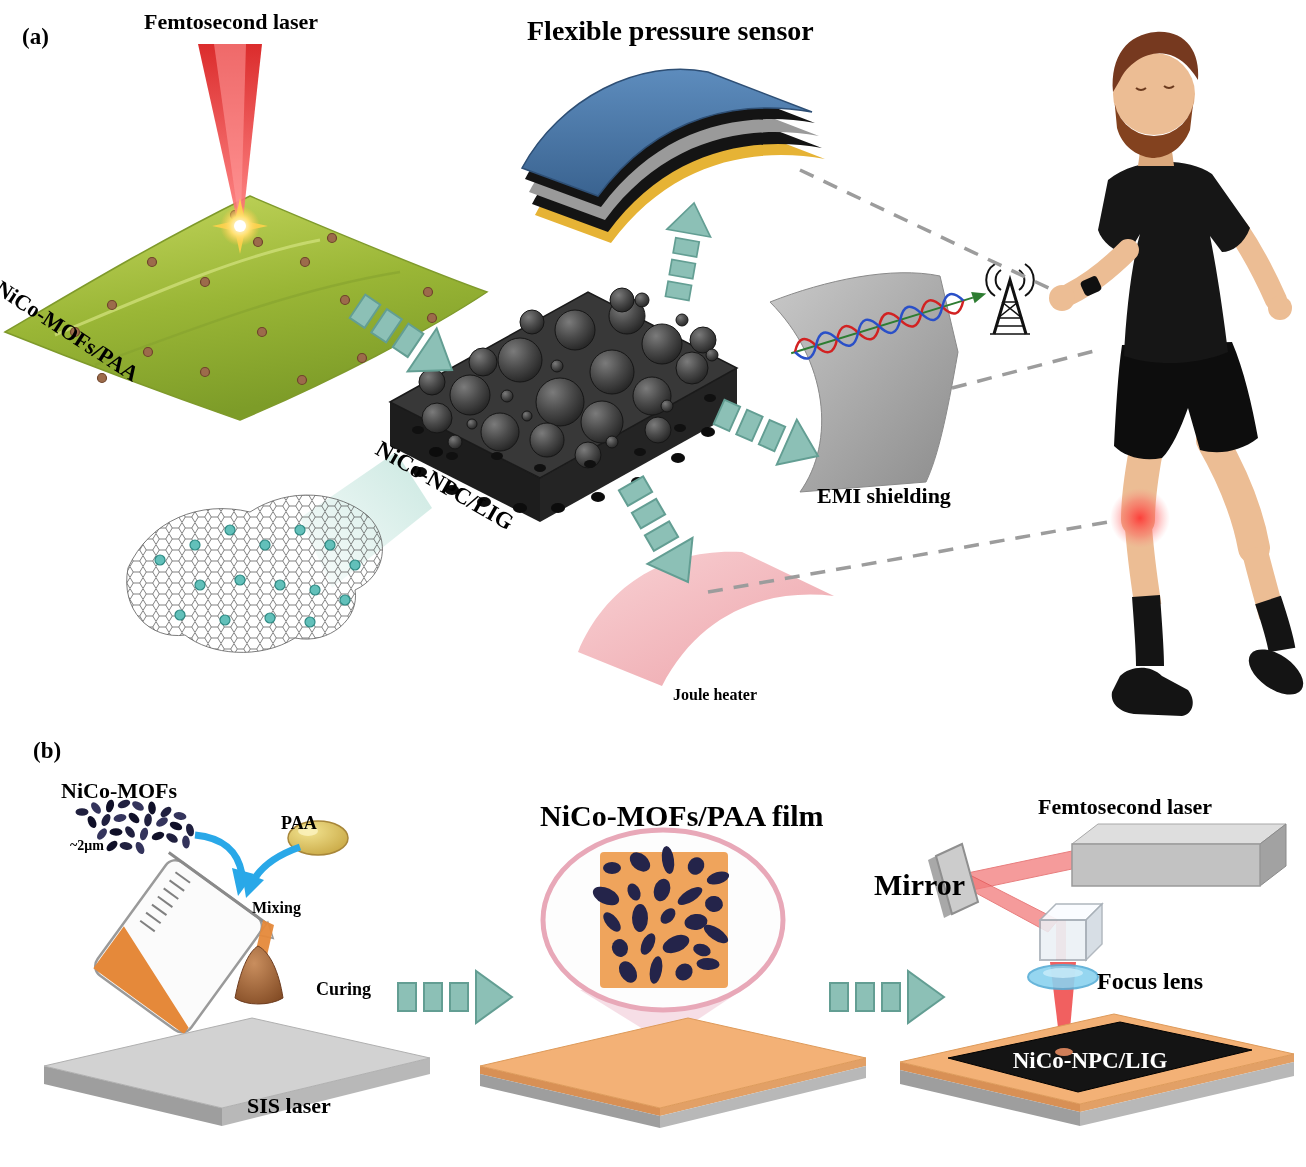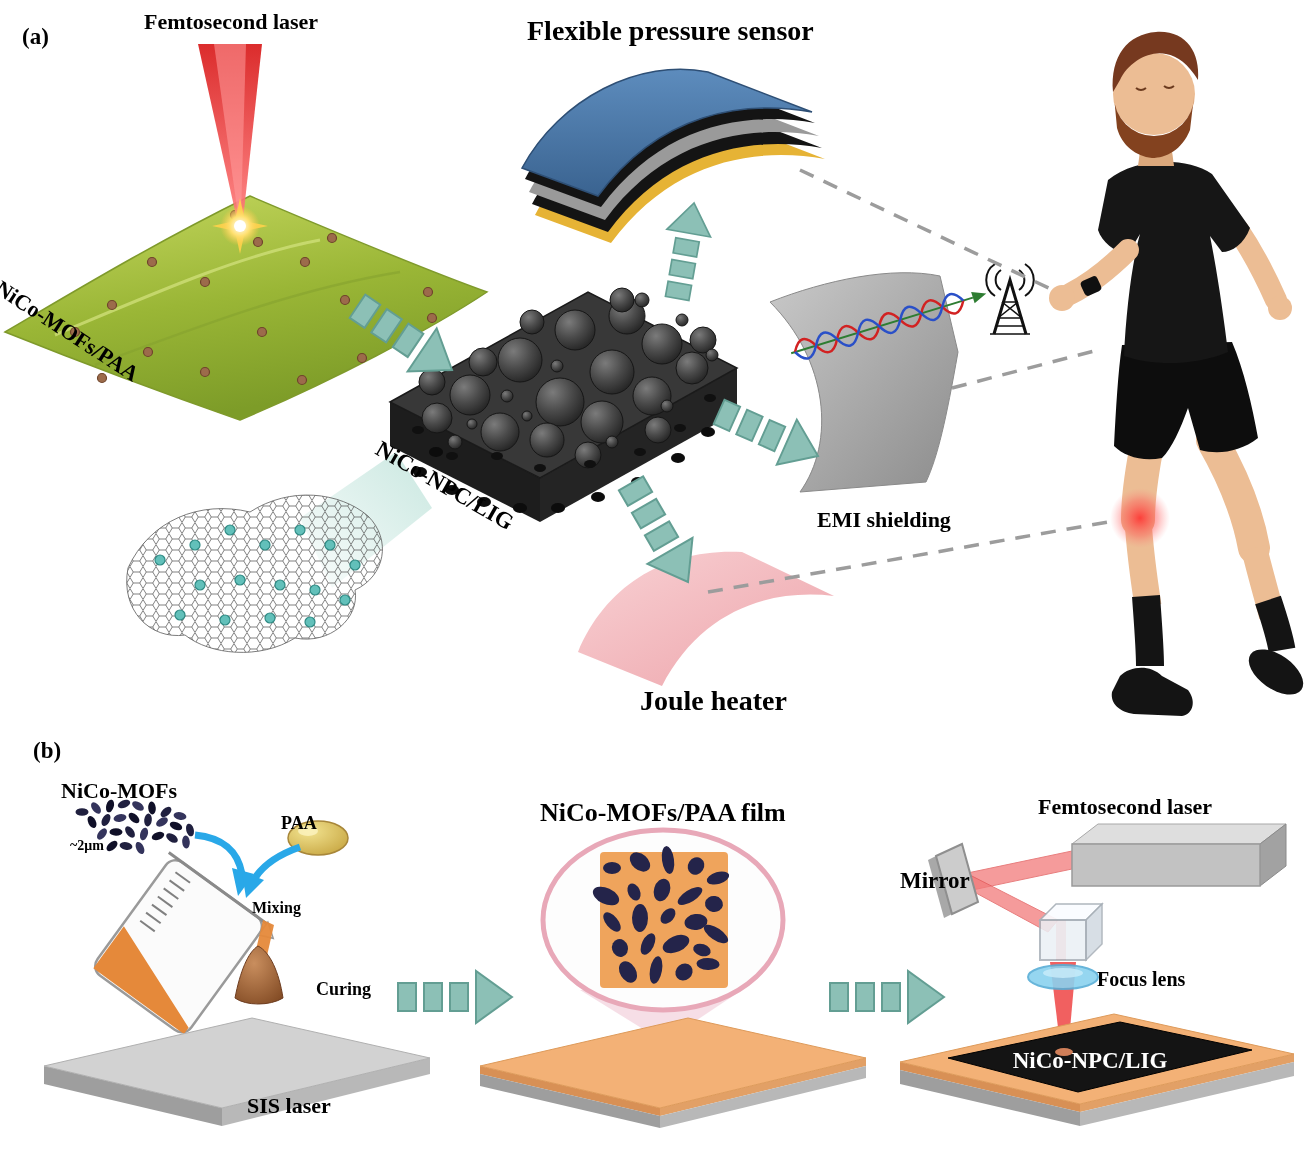--- a/index.html
+++ b/index.html
@@ -409,28 +409,28 @@
           <rect x="-114" y="-14" width="18" height="28" fill="#8cc0b6" stroke="#639e93" stroke-width="2"></rect>
         </g>
       </g>
 </svg>
 
 <div class="lbl" style="left:22px;top:24px;font-size:23px">(a)</div>
 <div class="lbl" style="left:144px;top:10px;font-size:22px">Femtosecond laser</div>
 <div class="lbl" style="left:527px;top:16px;font-size:28px">Flexible pressure sensor</div>
 <div class="lbl" style="left:4px;top:276px;font-size:22px;transform:rotate(33deg)">NiCo-MOFs/PAA</div>
 <div class="lbl" style="left:384px;top:436px;font-size:23px;transform:rotate(30deg)">NiCo-NPC/LIG</div>
-<div class="lbl" style="left:817px;top:508px;font-size:22px">EMI shielding</div>
-<div class="lbl" style="left:640px;top:686px;font-size:28px">Joule heater</div>
+<div class="lbl" style="left:817px;top:484px;font-size:22px">EMI shielding</div>
+<div class="lbl" style="left:673px;top:686px;font-size:16px">Joule heater</div>
 
 <div class="lbl" style="left:33px;top:738px;font-size:23px">(b)</div>
 <div class="lbl" style="left:61px;top:779px;font-size:22px">NiCo-MOFs</div>
 <div class="lbl" style="left:70px;top:838px;font-size:14px">~2μm</div>
 <div class="lbl" style="left:281px;top:814px;font-size:18px">PAA</div>
 <div class="lbl" style="left:252px;top:899px;font-size:16px">Mixing</div>
 <div class="lbl" style="left:316px;top:980px;font-size:18px">Curing</div>
 <div class="lbl" style="left:247px;top:1094px;font-size:22px">SIS laser</div>
-<div class="lbl" style="left:540px;top:799px;font-size:26px">NiCo-MOFs/PAA film</div>
+<div class="lbl" style="left:540px;top:799px;font-size:30px">NiCo-MOFs/PAA film</div>
 <div class="lbl" style="left:1038px;top:795px;font-size:22px">Femtosecond laser</div>
-<div class="lbl" style="left:900px;top:868px;font-size:23px">Mirror</div>
-<div class="lbl" style="left:1097px;top:968px;font-size:20px">Focus lens</div>
+<div class="lbl" style="left:874px;top:868px;font-size:30px">Mirror</div>
+<div class="lbl" style="left:1097px;top:968px;font-size:24px">Focus lens</div>
 <div class="lbl lbl-white" style="left:975px;top:1048px;width:230px;text-align:center;font-size:23px">NiCo-NPC/LIG</div>
 </div>
 
 </body></html>

